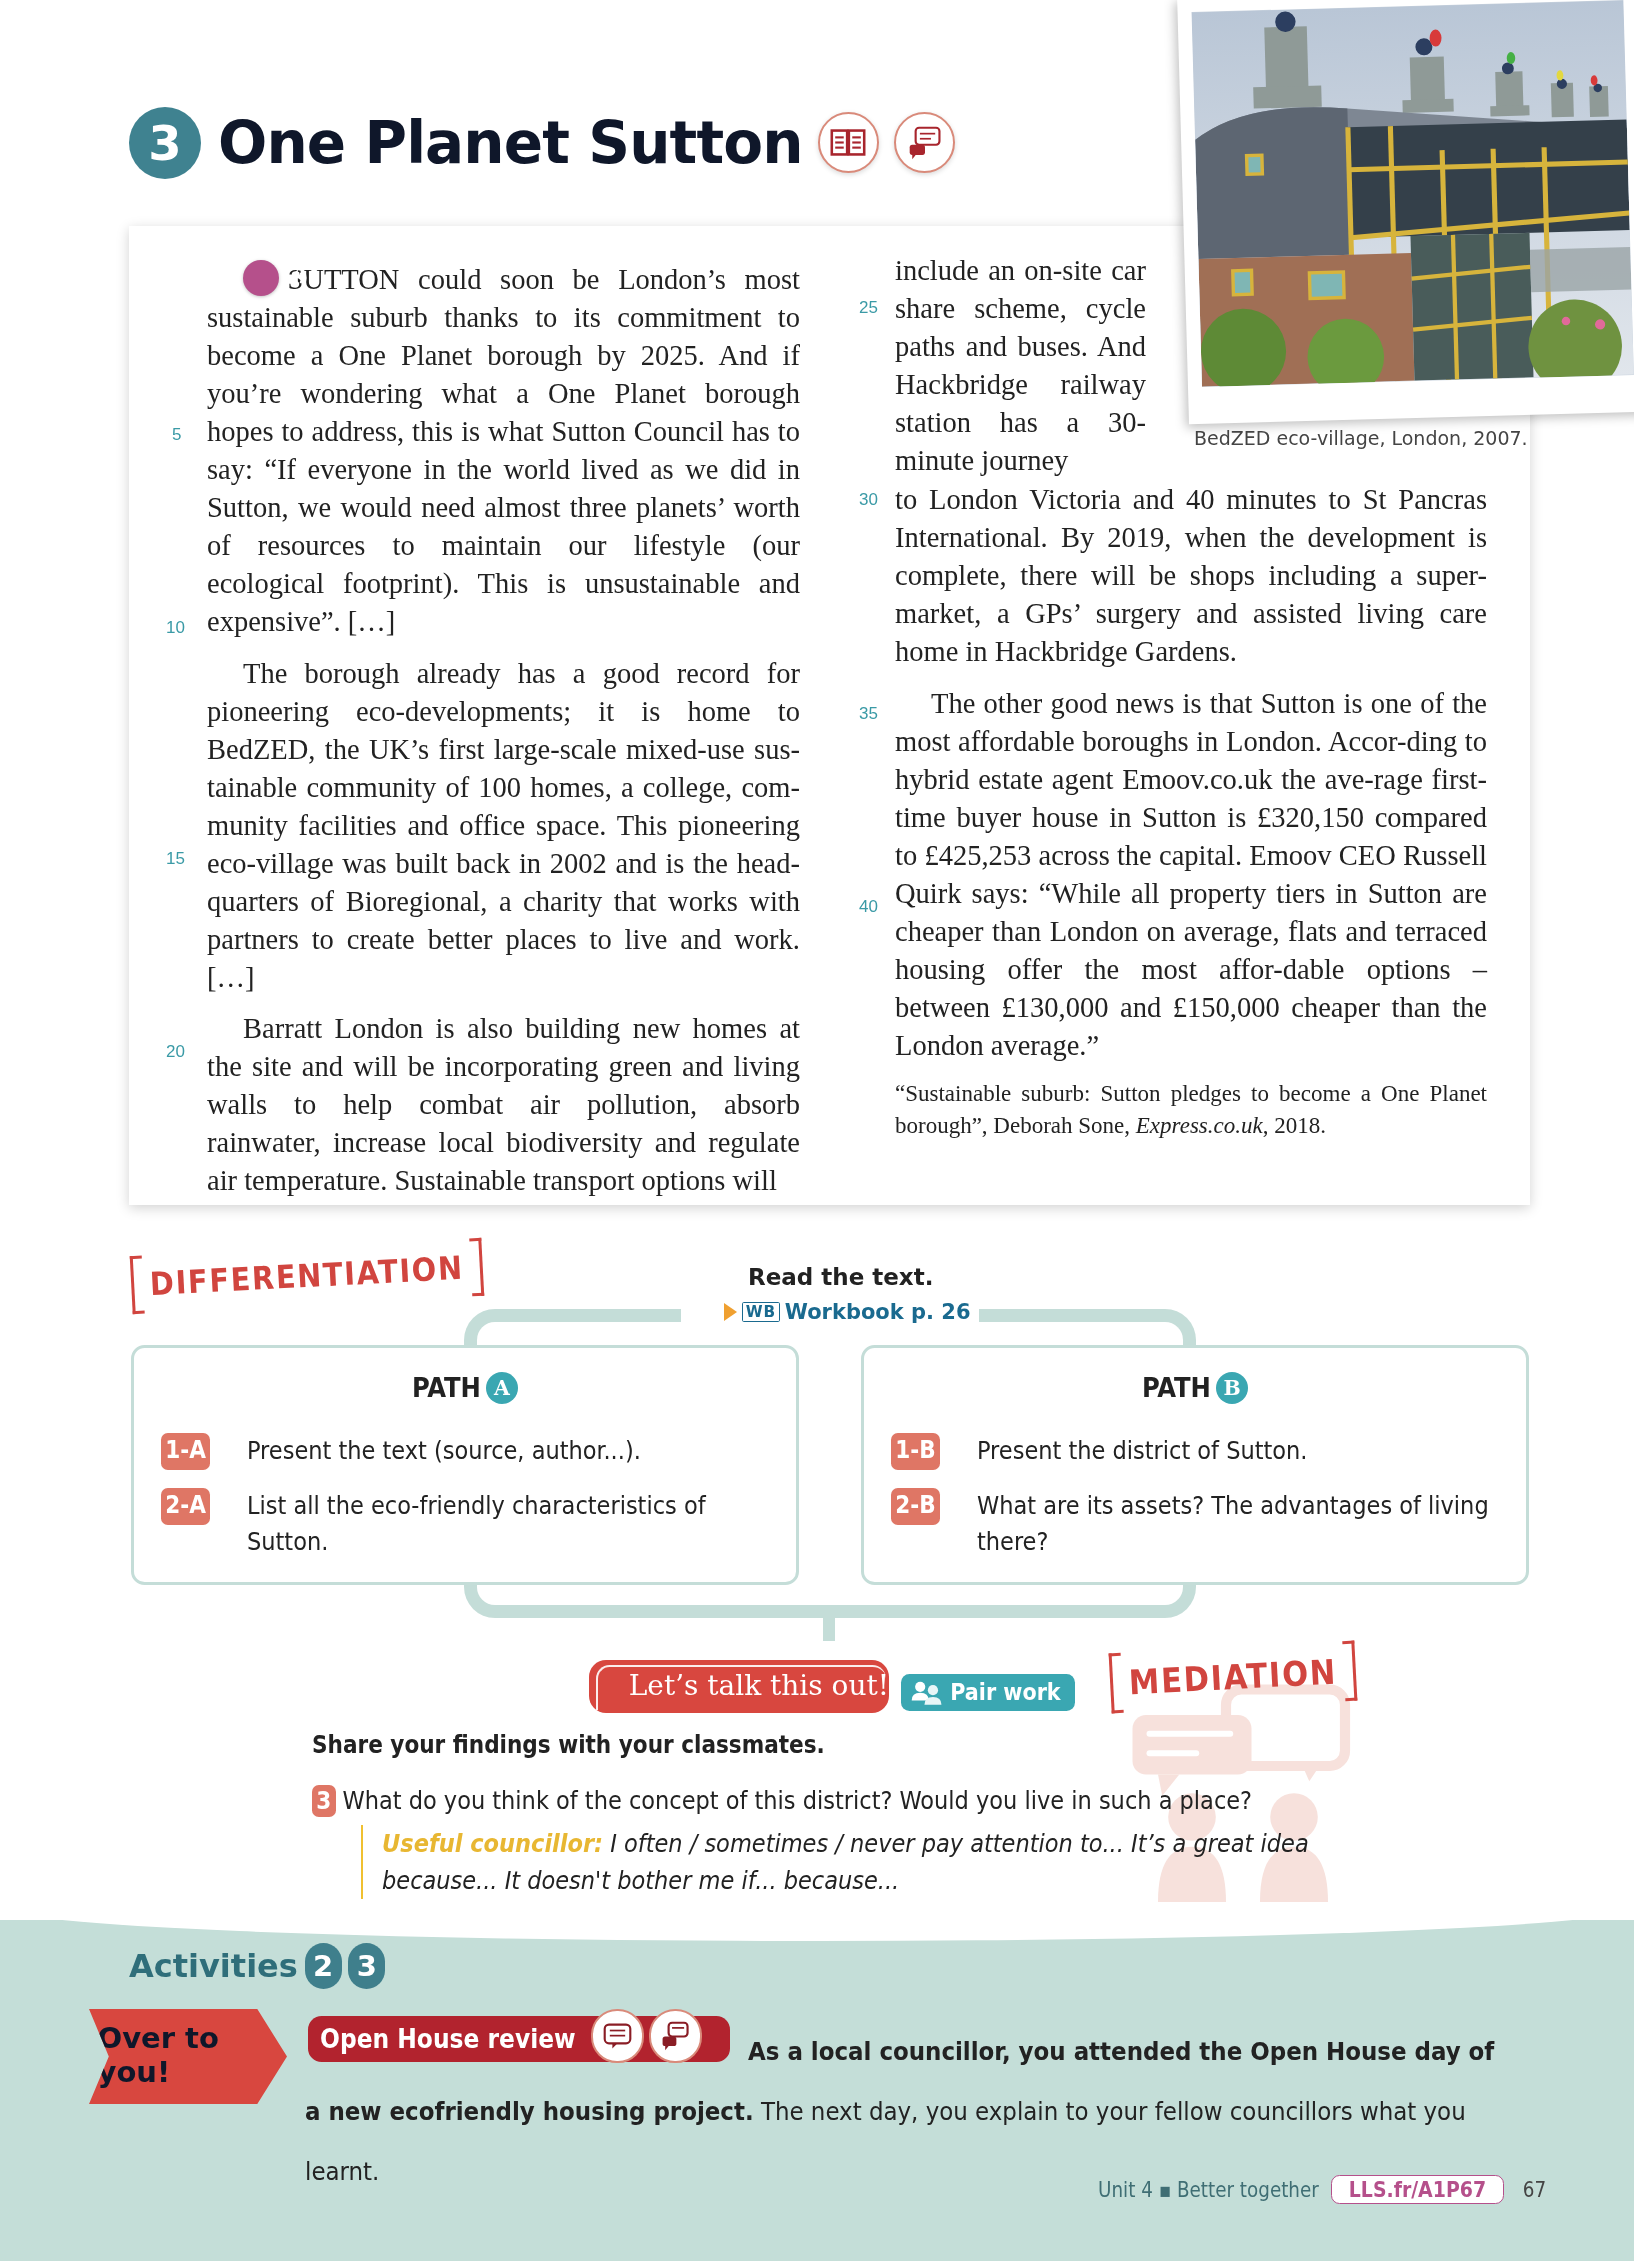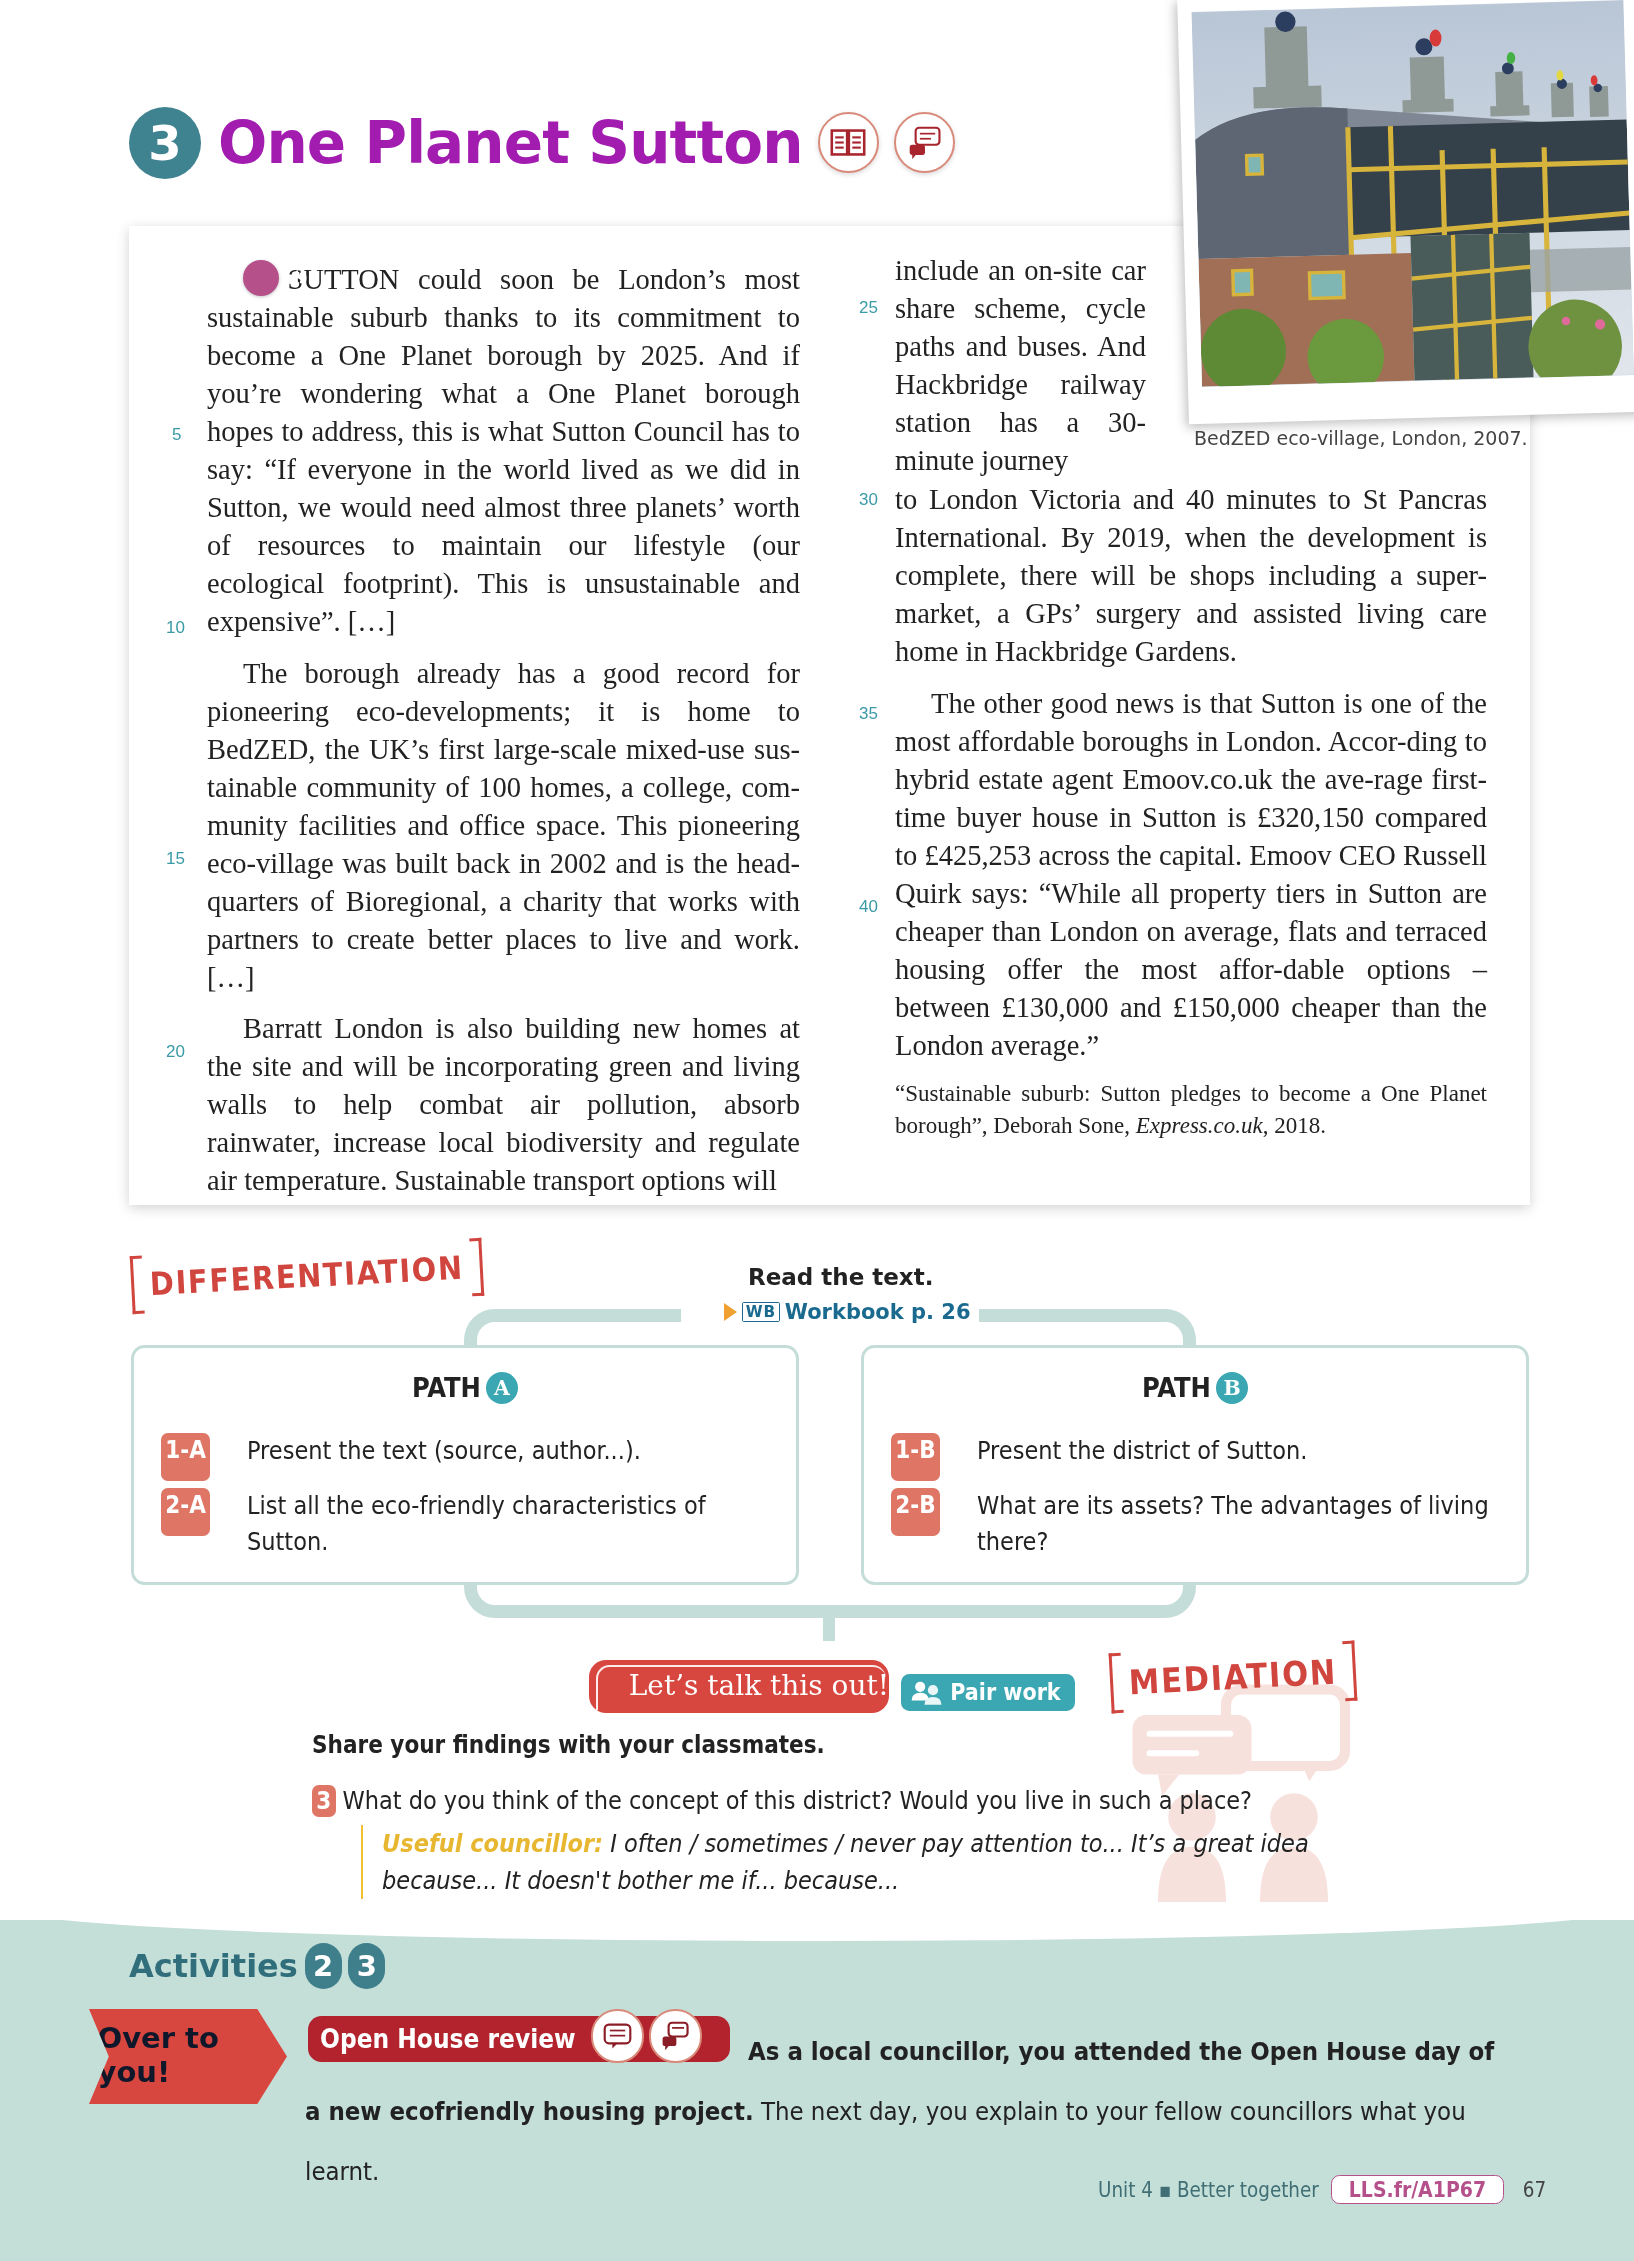--- a/index.html
+++ b/index.html
@@ -4,21 +4,21 @@
 <style>
   * { box-sizing: border-box; margin: 0; padding: 0; }
   html, body { width: 1635px; height: 2261px; background: #ffffff; overflow: hidden; }
   body { position: relative; font-family: "Liberation Sans", sans-serif; color: #222; }
 
   
   .title-row { position: absolute; left: 129px; top: 100px; display: flex; align-items: center; height: 85px; }
   .lesson-num { width: 72px; height: 72px; border-radius: 36px; background: #3f8290; color: #fff;
     font-family: "DejaVu Sans", sans-serif; font-weight: bold; font-size: 48px; display: flex; align-items: center; justify-content: center; }
   .lesson-title { margin-left: 17px; font-family: "DejaVu Sans", sans-serif; font-weight: bold; font-size: 58px;
-    color: #a21caf; letter-spacing: -0.9px; }
+    color: #0f172a; letter-spacing: -0.9px; }
   .title-icon { width: 61px; height: 61px; border-radius: 31px; border: 2.6px solid #d98a7a; background: #fff;
     box-shadow: 0 1.7px 5.1px rgba(0,0,0,0.15); margin-left: 15.3px; display: flex; align-items: center; justify-content: center; }
 
   
   .article { position: absolute; left: 129px; top: 226px; width: 1401px; height: 979px; background: #fff;
     box-shadow: 0 2.6px 12px rgba(0,0,0,0.18); }
   .col { position: absolute; font-family: "Liberation Serif", serif; font-size: 28.5px; line-height: 38px; color: #222; }
   .col p { text-align: justify; }
   .col-left { left: 78px; top: 34px; width: 593px; }
   .col-right-narrow { left: 766px; top: 25.5px; width: 251px; }
@@ -59,21 +59,21 @@
 
   .path-box { position: absolute; top: 1345px; width: 668px; height: 240px; background: #fff; border: 3.4px solid #c4ddd8; border-radius: 13.6px; }
   .path-a { left: 131px; }
   .path-b { left: 861px; }
   .path-head { text-align: center; margin-top: 24px; font-family: "DejaVu Sans Condensed", "DejaVu Sans", sans-serif; font-weight: bold; font-size: 27px; color: #222; }
   .path-badge { display: inline-block; width: 32px; height: 32px; border-radius: 16px; background: #3aa7b2; color: #fff;
     font-family: "DejaVu Serif", serif; font-size: 20.4px; line-height: 32px; text-align: center; vertical-align: 1.7px; margin-left: 5.1px; }
   .task { position: absolute; left: 27px; right: 17px; font-family: "DejaVu Sans Condensed", "DejaVu Sans", sans-serif; font-size: 25px; line-height: 36px; color: #222; }
   .task .t-text { display: block; padding-left: 77px; margin-left: 9px; }
   .tag { position: absolute; left: 0; top: 0; background: #df7665; color: #fff; font-weight: bold; font-size: 24px;
-    border-radius: 6.8px; padding: 0 4.3px; height: 48px; line-height: 34px; }
+    border-radius: 6.8px; padding: 0 4.3px; height: 37px; line-height: 34px; }
   .task1 { top: 85px; }
   .task2 { top: 140px; }
 
   
   .talk-btn { position: absolute; left: 589px; top: 1660px; width: 300px; height: 53px; background: #d8473f; border-radius: 17px 17px 17px 17px;
     color: #fff; font-family: "DejaVu Serif", serif; font-size: 28px; line-height: 51px; text-align: right; }
   .talk-btn::before { content: ""; position: absolute; left: 6.8px; top: 5.1px; right: 3.4px; bottom: 3.4px; border-left: 2.6px solid #fff; border-top: 2.6px solid #fff; border-radius: 13.6px 13.6px 0 0; opacity: 0.9; }
   .pair-btn { position: absolute; left: 901px; top: 1674px; width: 174px; height: 37px; background: #3aa7b2; border-radius: 8.5px;
     color: #fff; font-family: "DejaVu Sans Condensed", "DejaVu Sans", sans-serif; font-weight: bold; font-size: 23px; line-height: 37px; display: flex; align-items: center; padding-left: 8.5px; gap: 6.8px; }
   .share { position: absolute; left: 312px; top: 1731px; font-family: "DejaVu Sans Condensed", "DejaVu Sans", sans-serif; font-weight: bold; font-size: 24px; color: #222; }

